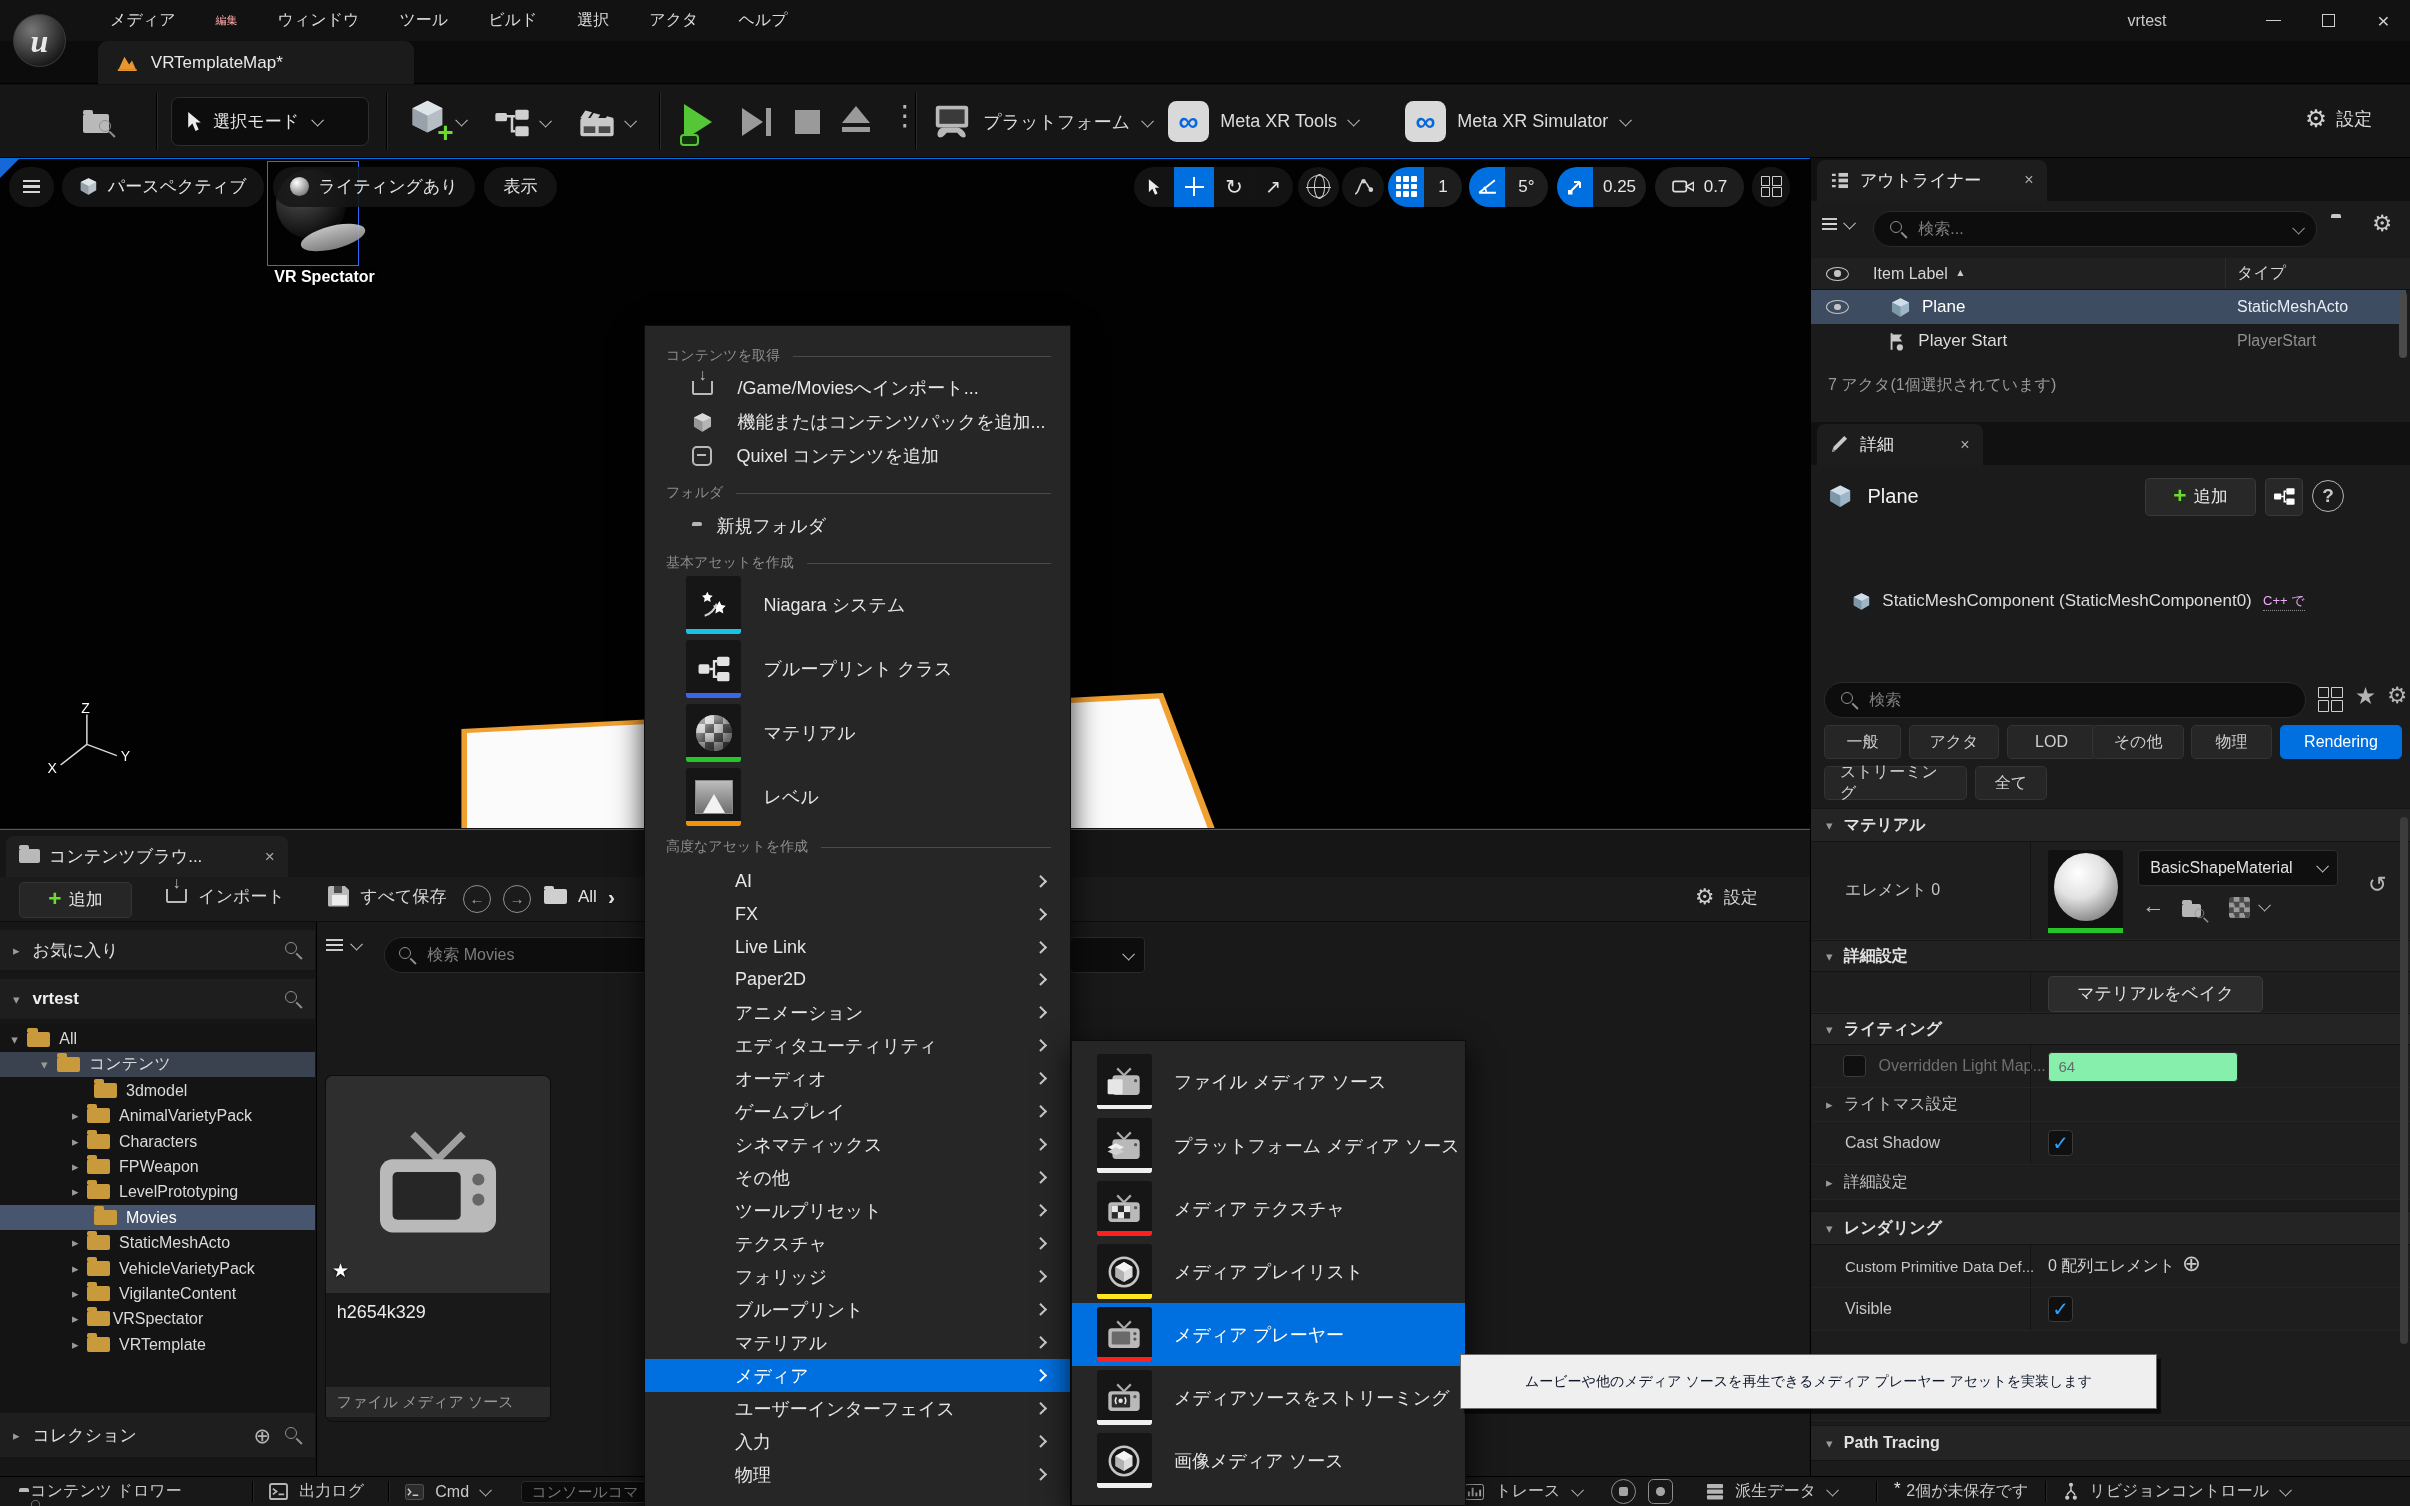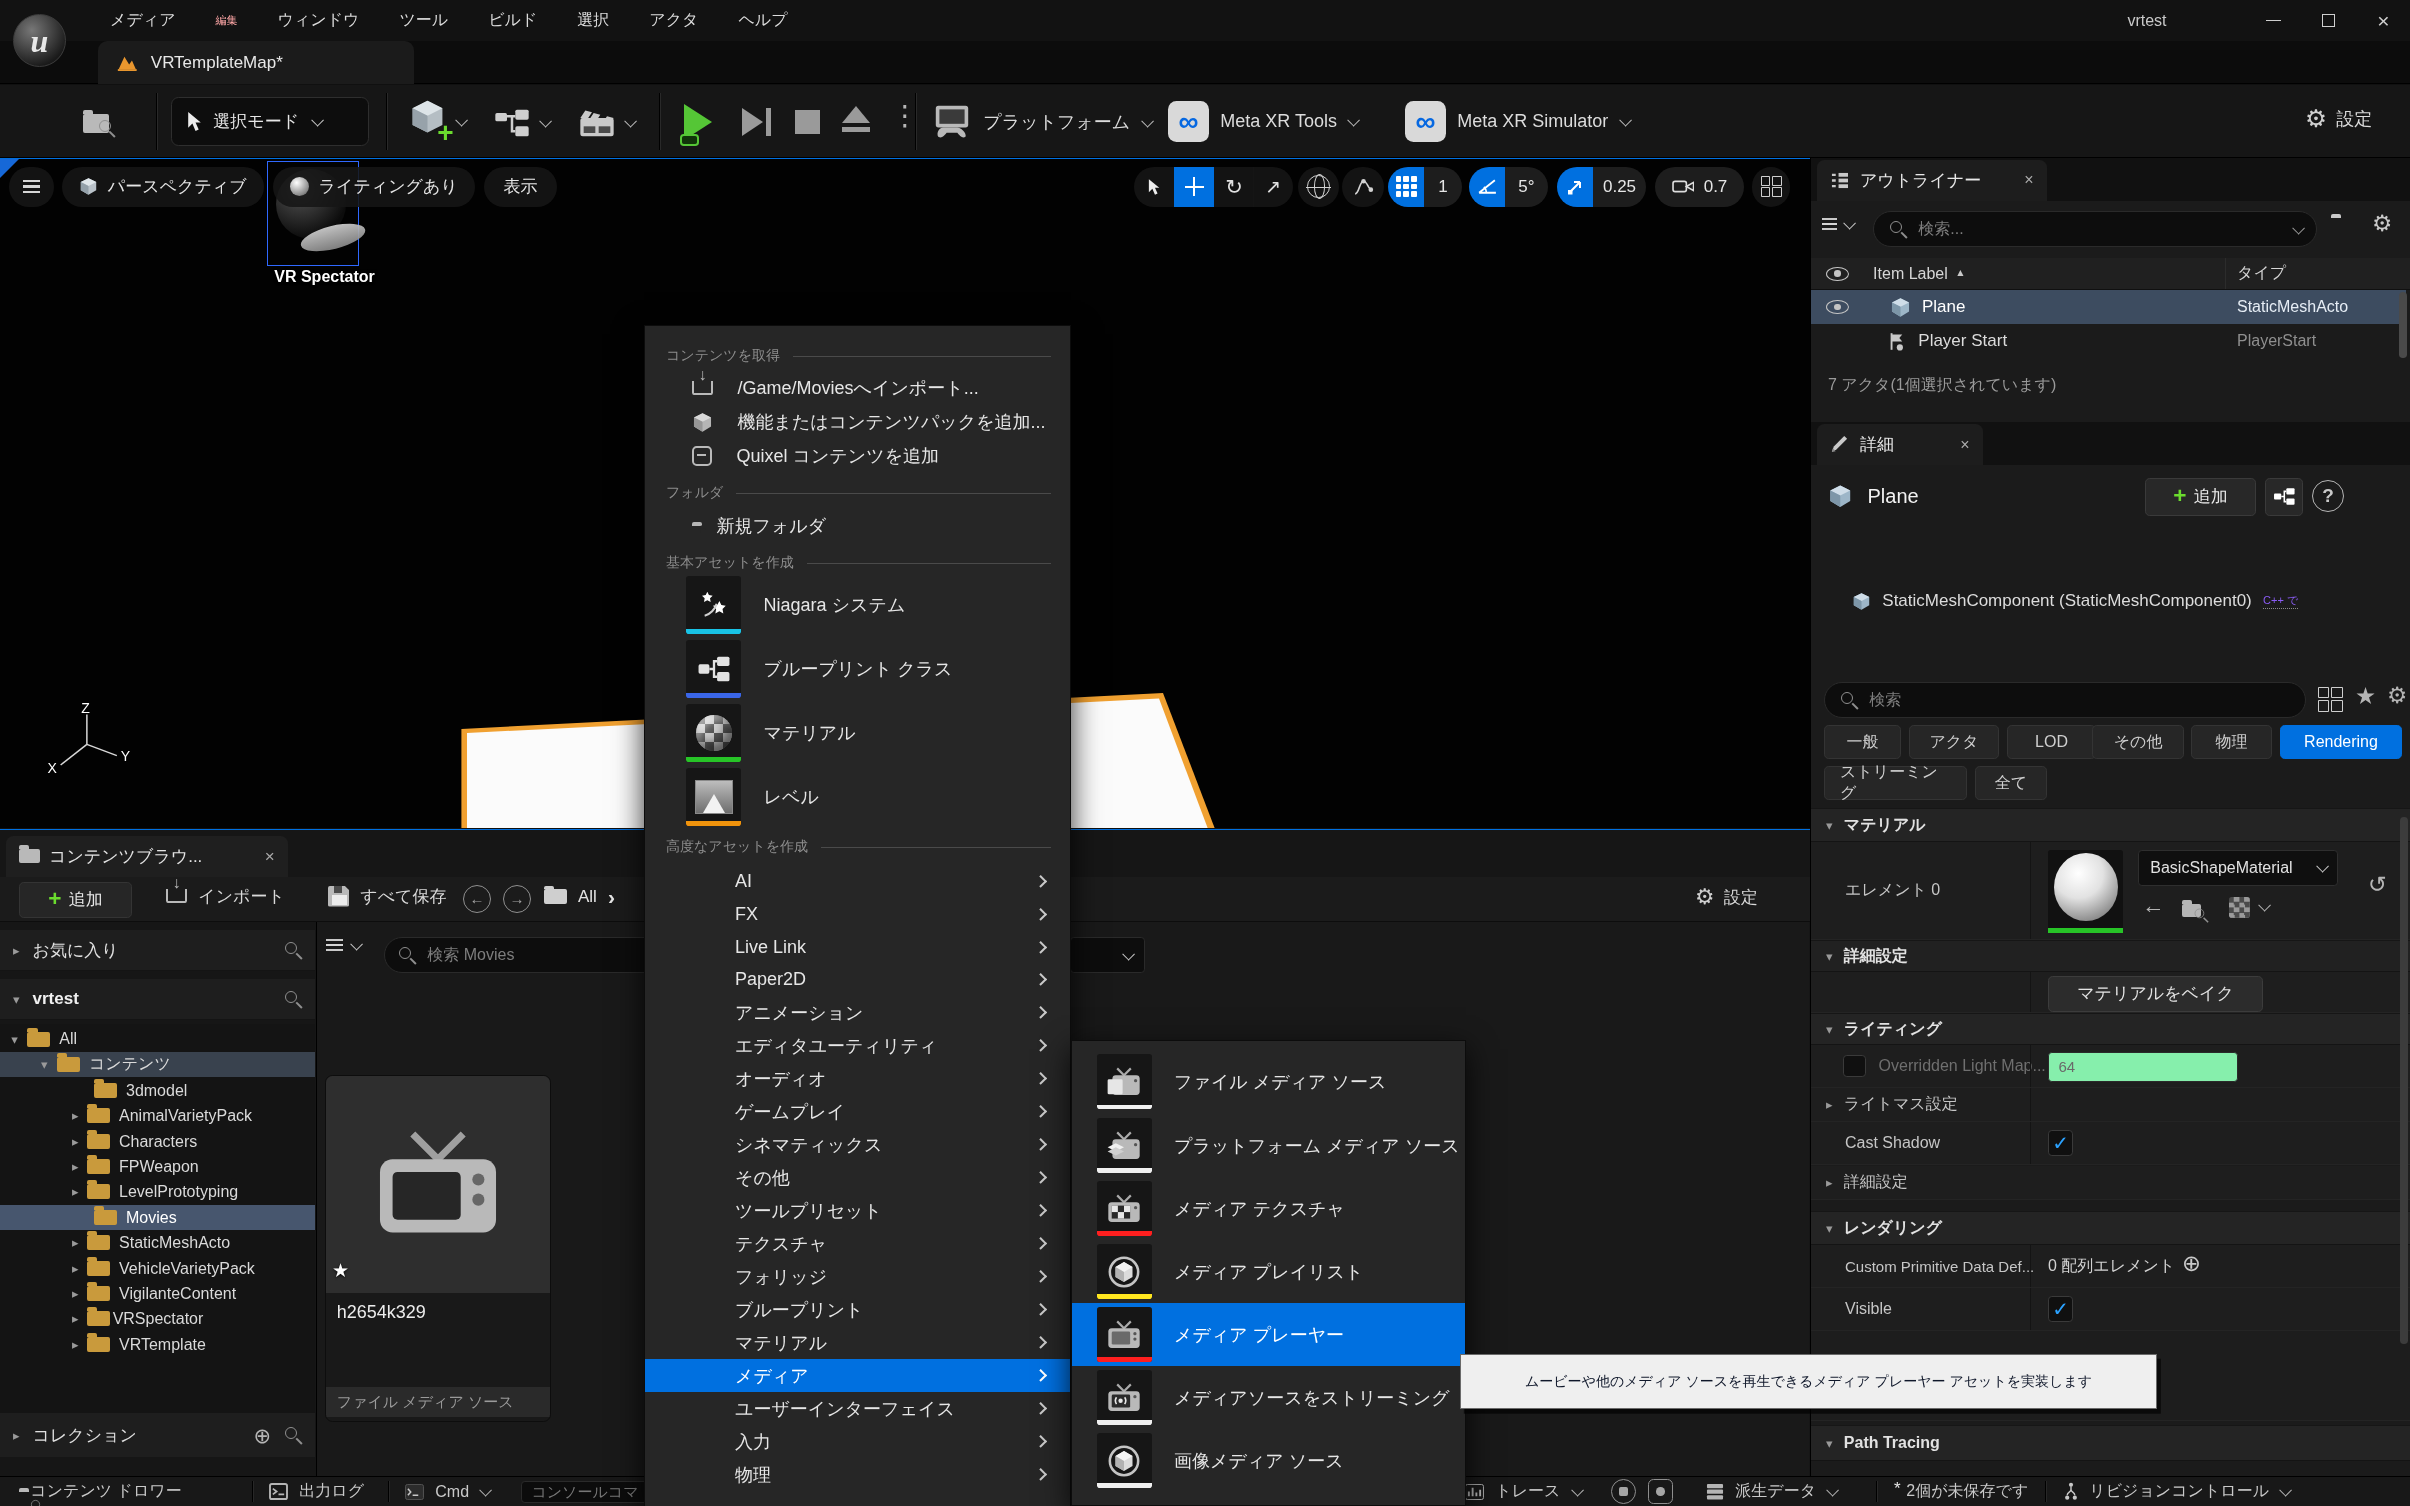--- a/index.html
+++ b/index.html
@@ -548,21 +548,21 @@
       <div class="abs fx" style="left:501px;top:9.4px;width:32px;height:32px;border:1.9px solid #b5b5b5;border-radius:50%;justify-content:center;color:#c9c9c9;font-size:19px;font-weight:bold">?</div>
 
     </div>
     <div class="abs fx" style="left:0;top:426px;width:601px;height:34px;overflow:hidden">
       <svg width="19" height="19" viewBox="0 0 16 16" style="margin-left:41px;flex:none">
           <path d="M8 1l6.5 3.2v6.9L8 15 1.5 11.1V4.2z" fill="#9db6c8"></path>
           <path d="M8 1l6.5 3.2L8 7.5 1.5 4.2z" fill="#cfdde8"></path>
           <path d="M8 7.5V15L1.5 11.1V4.2z" fill="#7d96a8"></path>
         </svg>
       <span class="txt" style="margin-left:11.3px;font-size:17px;color:#dcdcdc">StaticMeshComponent (StaticMeshComponent0)</span>
-      <span class="txt" style="margin-left:11.3px;font-size:11px;color:#8b5cf6;border-bottom:0.9px dotted #8a8a8a">C++ で</span>
+      <span class="txt" style="margin-left:11.3px;font-size:13px;color:#f0abfc;border-bottom:0.9px dotted #8a8a8a">C++ で</span>
     </div>
 
     <div class="abs fx" style="left:13px;top:524px;width:482px;height:36px;background:#0d0d0d;border:0.9px solid #2a2a2a;border-radius:18px;gap:11.3px;padding:0 15px">
       <span class="mg"></span>
       <span class="txt" style="font-size:16px;color:#7d7d7d">検索</span>
     </div>
     <span class="abs" style="left:507px;top:529px">
         <span class="grid4" style="width:24.5px;height:24.5px">
           <i></i>
           <i></i>

